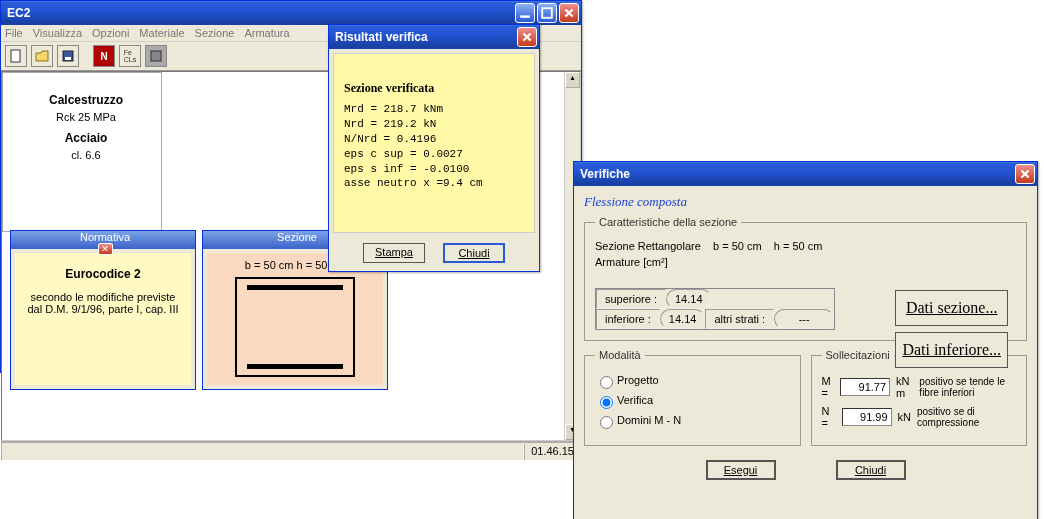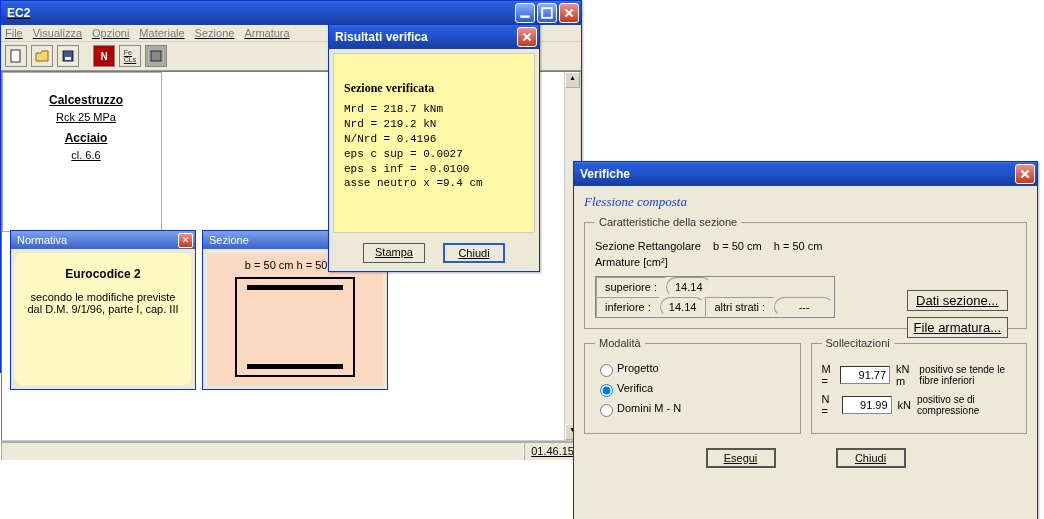--- a/index.html
+++ b/index.html
@@ -41,21 +41,21 @@
     font-size: 11px;
     font-weight: bold;
     cursor: pointer;
   }
   .tb-min { background: linear-gradient(#8ab1f2,#2a5bd7); }
   .tb-max { background: linear-gradient(#8ab1f2,#2a5bd7); }
   .tb-close { background: linear-gradient(#f08f8f,#c33b1a); }
   .tb-btn svg { width:12px; height:12px; }
 
   
-  #main-win { left:0; top:0; width:582px; height:373px; background:#fff;text-decoration:underline; }
+  #main-win { left:0; top:0; width:582px; height:373px; background:#fff; }
   #main-win .menubar {
     background:#ece9d8;
     padding:2px 4px;
     font-size:11px;
     color:#777;
     display:flex;
     gap:10px;
     border-bottom:1px solid #d4d0c8;
   }
   #main-win .menubar span { cursor:pointer; }
@@ -104,20 +104,21 @@
     background:#ece9d8;
   }
   .child-title {
     height:18px;
     background: linear-gradient(to bottom, #7ba4e8, #3b62c9);
     color:#fff;
     font-size:11px;
     display:flex;
     align-items:center;
     padding:0 2px 0 6px;
+    flex-direction:column;
   }
   .child-title .ct-text { flex:1; }
   .child-title .ct-close {
     width:15px; height:15px;
     background:linear-gradient(#f08f8f,#c33b1a);
     border:1px solid #fff;
     border-radius:2px;
     display:flex; align-items:center; justify-content:center;
     color:#fff;
     font-size:9px;
@@ -126,21 +127,20 @@
   .child-body { padding:8px; }
 
   #normativa-win { left:8px; top:158px; width:186px; height:160px; }
   #normativa-win .child-body {
     background:#fff9c4;
     height:132px;
     margin:4px;
     text-align:center;
     padding-top:14px;
     font-size:11px;
-    border-radius:7px;
   }
   #normativa-win .child-body b { display:block; margin-bottom:10px; font-size:12px; }
 
   #sezione-win { left:200px; top:158px; width:186px; height:160px; }
   #sezione-win .child-body {
     background:#fbd9c0;
     height:132px;
     margin:4px;
     padding:6px;
     text-align:center;
@@ -241,33 +241,34 @@
   .btn-right {
     display:flex; flex-direction:column; gap:6px;
     position:absolute;
     right:18px;
     top:62px;
   }
   #verifiche-win { }
   #caratt-fs { position:relative; }
   .side-btn {
     min-width:92px;
-    padding:2px 6px;
+    padding:8px 6px;
     background:#ece9d8;
     border:1px solid #555;
-    font-size:13px;
+    font-size:16px;
     cursor:pointer;
     text-align:center;
     text-decoration:underline;
+    font-family:Liberation Serif, serif;
   }
 
   .arm-table {
     display:inline-block;
     border:1px solid #888;
-    margin-top:4px;
+    margin-top:16px;
   }
   .arm-table .arow { display:flex; }
   .arm-table .acell {
     border:1px inset #eee;
     padding:3px 8px;
     background:#ece9d8;
     min-width:56px;
   }
   .arm-table .acell.val { text-align:right; min-width:42px;border-radius:10px; }
 
@@ -459,21 +460,21 @@
         </div>
         <div class="arow">
           <div class="acell">inferiore :</div>
           <div class="acell val">14.14</div>
           <div class="acell">altri strati :</div>
           <div class="acell val" style="min-width:60px;text-align:center;">---</div>
         </div>
       </div>
       <div class="btn-right">
         <div class="side-btn">Dati sezione...</div>
-        <div class="side-btn">File armatura...</div>
+        <div class="side-btn">Dati inferiore...</div>
       </div>
     </fieldset>
 
     <div class="two-col">
       <fieldset id="modalita-fs">
         <legend>Modalità</legend>
         <label><input type="radio" name="mod" style=""><span>Progetto</span></label>
         <label><input type="radio" name="mod" checked="" style=""><span>Verifica</span></label>
         <label><input type="radio" name="mod" style=""><span>Domini M - N</span></label>
       </fieldset>

